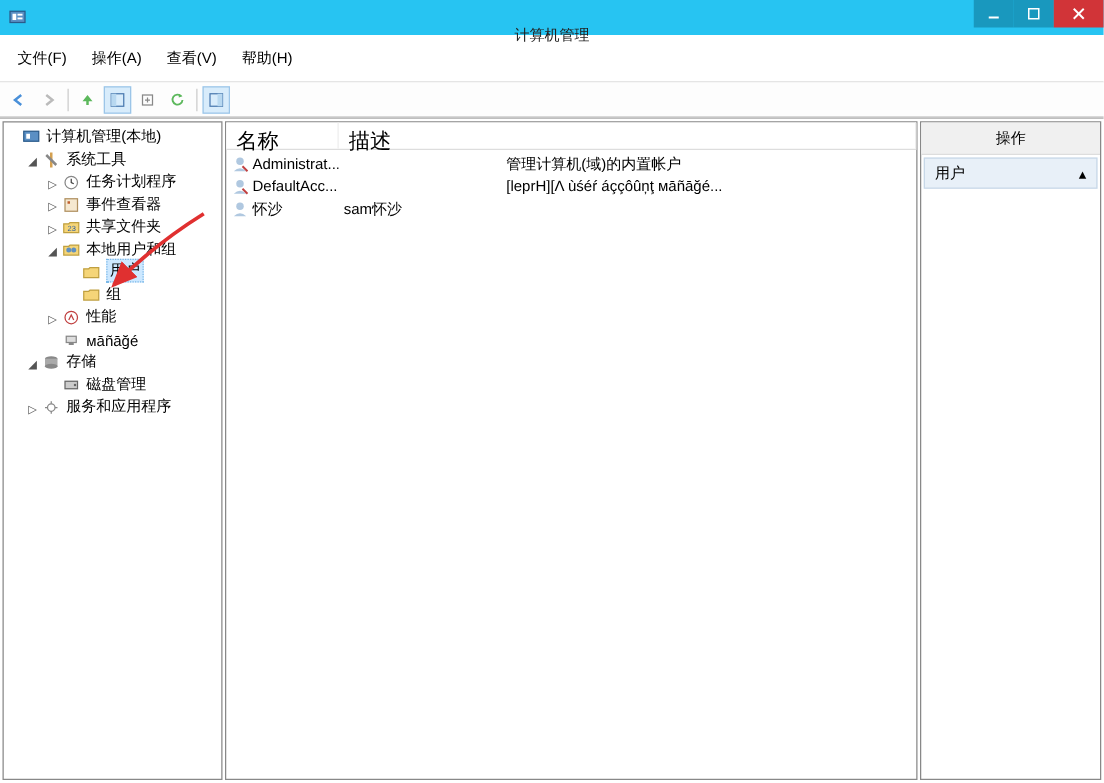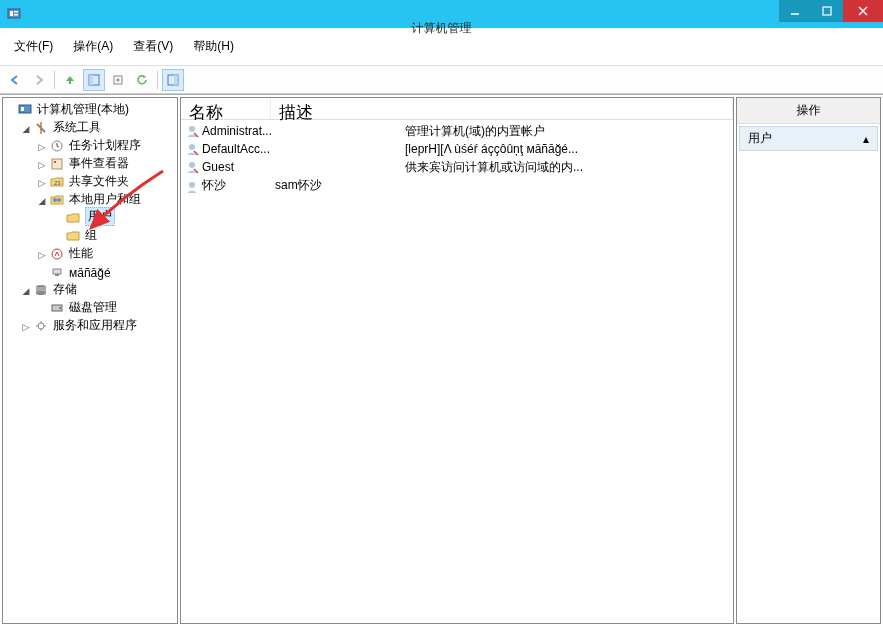--- a/index.html
+++ b/index.html
@@ -171,21 +171,21 @@
     }
     .col-name { width: 90px; }
     .col-full { width: 130px; }
     .col-desc { flex: 1; }
     .list-body { flex: 1; overflow: auto; padding-top: 2px;}
     .list-row {
       display: flex;
       height: 18px;
       align-items: center;
     }
-    .list-row .cell { padding: 0 4px; overflow: hidden; text-overflow: ellipsis; white-space: nowrap; align-items: flex-end; }
+    .list-row .cell { padding: 0 4px; overflow: hidden; text-overflow: ellipsis; white-space: nowrap; }
     .cell-name { width: 90px; display: flex; align-items: center; gap: 3px; }
     .cell-full { width: 130px; }
     .cell-desc { flex: 1; }
     .user-icon {
       width: 14px; height: 14px; flex-shrink: 0;
     }
     
     .actions-panel {
       width: 145px;
       border: 1px solid #888;
@@ -504,34 +504,20 @@
         </div>
         <div class="cell cell-full"></div>
         <div class="cell cell-desc">[leprH][Λ ùśéŕ áççôûņţ мāñāğé...</div>
       </div>
       <div class="list-row">
         <div class="cell cell-name">
           <span class="user-icon">
               <svg width="14" height="14">
                 <circle cx="7" cy="5" r="3" fill="#b0c8e0"></circle>
                 <path d="M2 13 Q7 8 12 13" fill="#b0c8e0"></path>
-                <path d="M9 9 L13 13" stroke="#c04040" stroke-width="1.5"></path>
-              </svg>
-            </span>
-          <span>Guest</span>
-        </div>
-        <div class="cell cell-full"></div>
-        <div class="cell cell-desc">供来宾访问计算机或访问域的内...</div>
-      </div>
-      <div class="list-row">
-        <div class="cell cell-name">
-          <span class="user-icon">
-              <svg width="14" height="14">
-                <circle cx="7" cy="5" r="3" fill="#b0c8e0"></circle>
-                <path d="M2 13 Q7 8 12 13" fill="#b0c8e0"></path>
               </svg>
             </span>
           <span>怀沙</span>
         </div>
         <div class="cell cell-full">sam怀沙</div>
         <div class="cell cell-desc"></div>
       </div>
     </div>
   </div>
 

